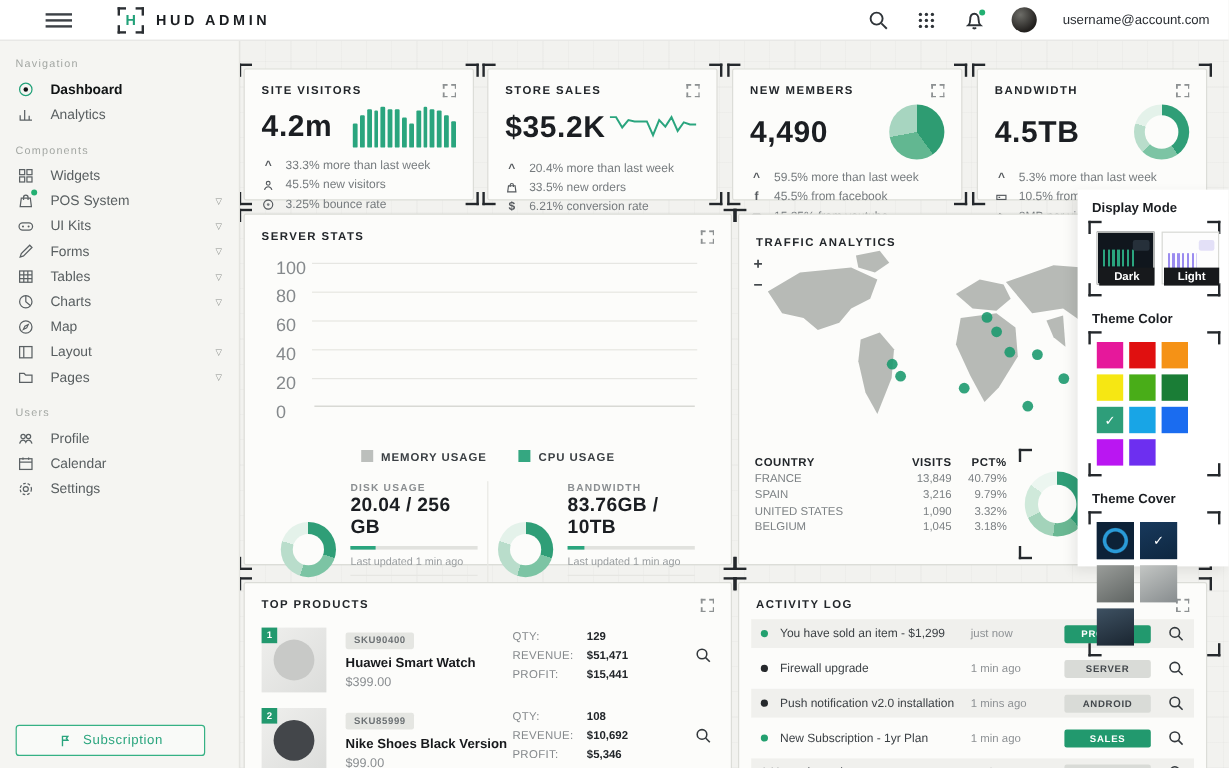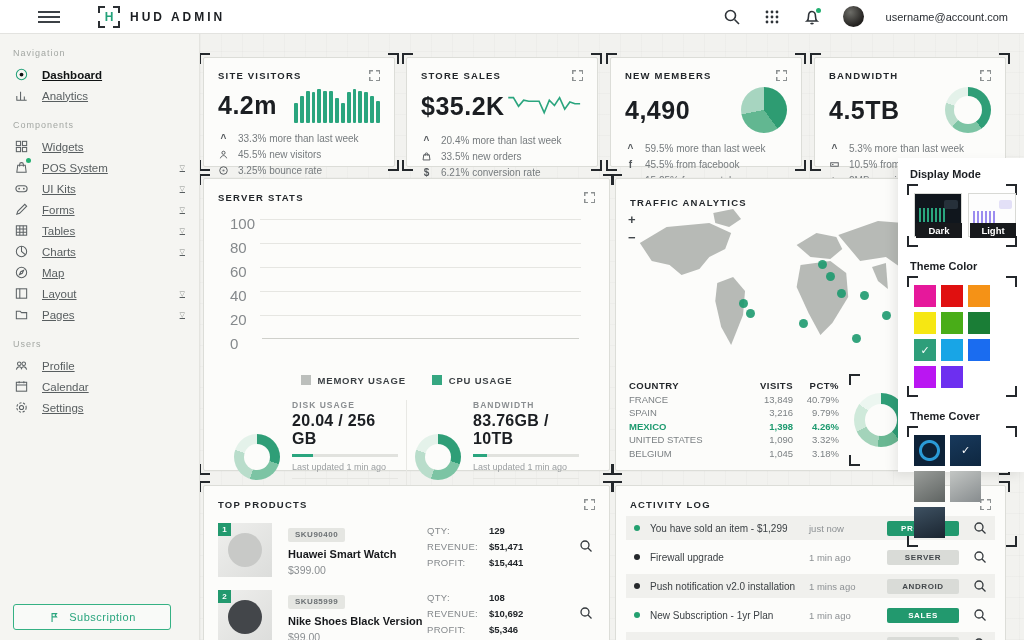--- a/index.html
+++ b/index.html
@@ -32,21 +32,21 @@
   .belldot{position:absolute;right:0;top:0;width:5px;height:5px;border-radius:50%;background:#23b072;}
   .avatar{width:21px;height:21px;border-radius:50%;cursor:pointer;
     background:radial-gradient(circle at 35% 30%,#6d6d68,#23211f 70%);}
   .uname{font-size:11px;color:#2a2e33;}
 
   
   .sidebar{position:absolute;left:0;top:34px;width:200px;height:606px;background:#f5f5f2;
     border-right:1px solid #e4e4e0;z-index:10;}
   .nav-sec-label{font-size:9px;color:#a3a7a3;letter-spacing:1px;margin:14px 0 6px 13px;}
   .nav-item{display:flex;align-items:center;height:21px;padding:0 14px 0 13px;cursor:pointer;
-    color:#585e60;font-size:11.5px;text-decoration:underline;}
+    color:#585e60;font-size:11.5px;}
   .nav-item .nicon{width:16px;height:16px;margin-right:13px;display:flex;align-items:center;justify-content:center;position:relative;}
   .nav-item svg{width:15px;height:15px;stroke:#5b6164;fill:none;stroke-width:1.1;}
   .nav-item.active{color:#101314;font-weight:700;}
   .nav-item.active svg{stroke:#22a179;}
   .nav-item .chev{margin-left:auto;font-size:7px;color:#8d918d;}
   .navdot{position:absolute;right:-2px;top:-2px;width:5px;height:5px;border-radius:50%;background:#23b072;}
   .doc-btn{position:absolute;left:13px;bottom:10px;width:158px;height:26px;border:1px solid #35b184;
     border-radius:3px;color:#2aa57e;font-size:11px;display:flex;align-items:center;justify-content:center;gap:8px;
     background:#f9faf8;cursor:pointer;letter-spacing:.5px;}
   .doc-btn svg{width:13px;height:13px;stroke:#2aa57e;fill:none;stroke-width:1.4;}
@@ -769,25 +769,20 @@
         <div class="tr">
           <span class="c1">FRANCE</span>
           <span class="c2">13,849</span>
           <span class="c3">40.79%</span>
         </div>
         <div class="tr">
           <span class="c1">SPAIN</span>
           <span class="c2">3,216</span>
           <span class="c3">9.79%</span>
         </div>
-        <div class="tr hl">
-          <span class="c1">MEXICO</span>
-          <span class="c2">1,398</span>
-          <span class="c3">4.26%</span>
-        </div>
         <div class="tr">
           <span class="c1">UNITED STATES</span>
           <span class="c2">1,090</span>
           <span class="c3">3.32%</span>
         </div>
         <div class="tr">
           <span class="c1">BELGIUM</span>
           <span class="c2">1,045</span>
           <span class="c3">3.18%</span>
         </div>

